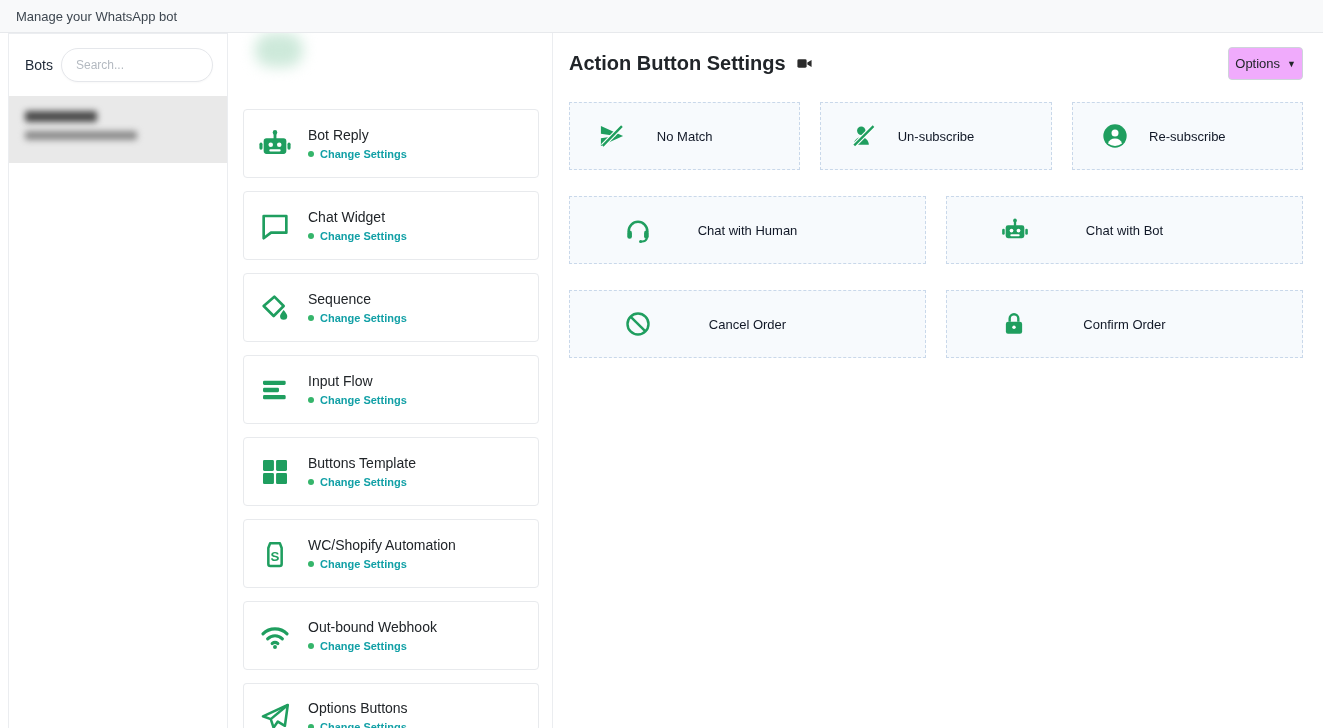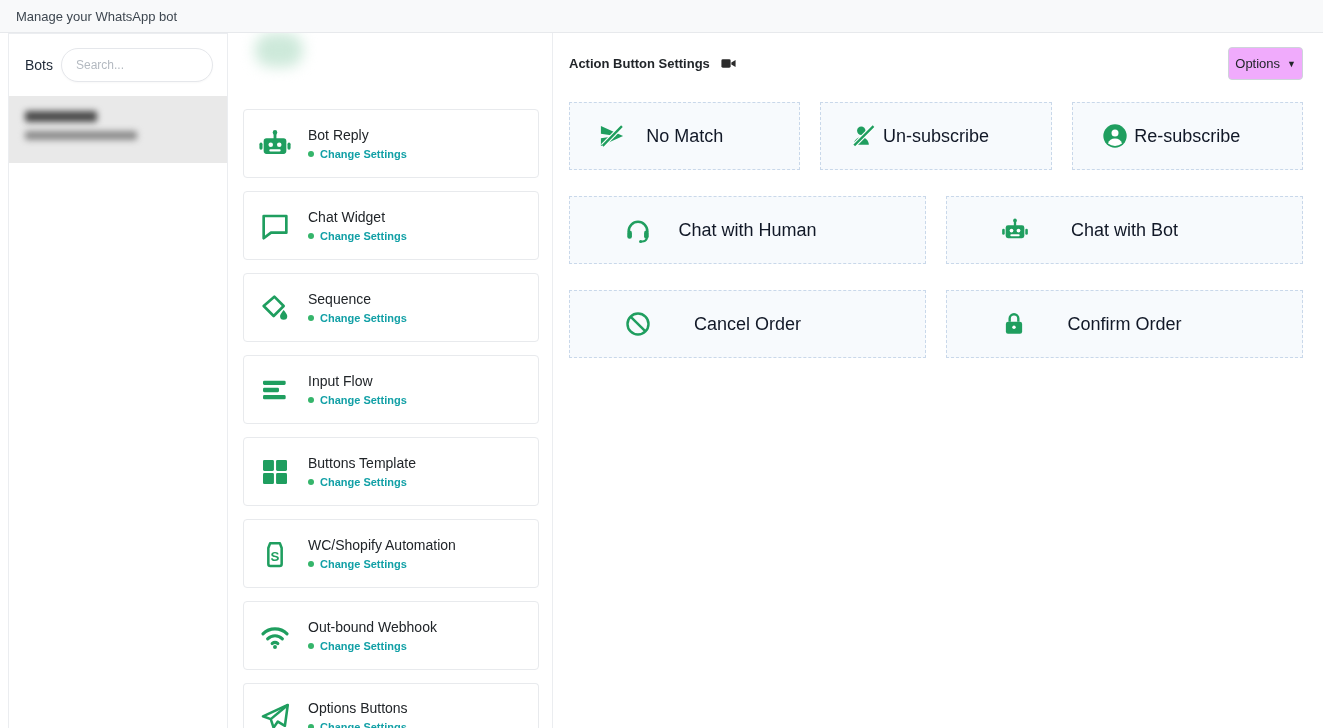--- a/index.html
+++ b/index.html
@@ -36,36 +36,36 @@
   .card.active { border-bottom:3px solid #1f9e5f; }
   .card-icon { width:38px; height:38px; display:flex; align-items:center; justify-content:center; flex:none; }
   .card-title { font-size:14px; color:#212529; margin-bottom:5px; }
   .card-link { display:flex; align-items:center; gap:6px; cursor:pointer; }
   .dot { width:6px; height:6px; border-radius:50%; background:#35b56b; }
   .link-text { font-size:11px; font-weight:bold; color:#12a0a6; }
 
   
   .main { flex:1; padding:14px 20px 0 16px; background:#fff; }
   .main-head { display:flex; align-items:center; }
-  .main-title { font-size:13px; font-weight:bold; color:#212529; }
+  .main-title { font-size:20px; font-weight:bold; color:#212529; }
   .cam { margin-left:10px; display:flex; align-items:center; }
   .options-btn { margin-left:auto; background:#f0abfc; border:1px solid #ced4da; border-radius:4px;
     padding:8px 6px; font-size:13px; color:#212529; cursor:pointer; display:flex;
     align-items:center; gap:7px; font-family:"Liberation Sans", sans-serif; }
   .caret { font-size:9px; color:#212529; }
 
   .tiles-row { display:grid; gap:20px; margin-top:22px; }
   .row-3 { grid-template-columns:repeat(3,1fr); }
   .row-2 { grid-template-columns:repeat(2,1fr); margin-top:26px; }
   .tile { position:relative; height:68px; background:#f7fafd; border:1px dashed #c9d8ea;
     display:flex; align-items:center; justify-content:center; cursor:pointer; }
   .tile .t-icon { position:absolute; left:28px; top:50%; transform:translateY(-50%);
     display:flex; align-items:center; }
   .tile.wide .t-icon { left:54px; }
-  .t-label { font-size:18px; color:#111827; }
+  .t-label { font-size:13px; color:#111827; }
 
   svg { display:block; }
 </style>
 </head>
 <body>
 
 <div class="topbar">
   <span>Manage your WhatsApp bot</span>
 </div>
 

